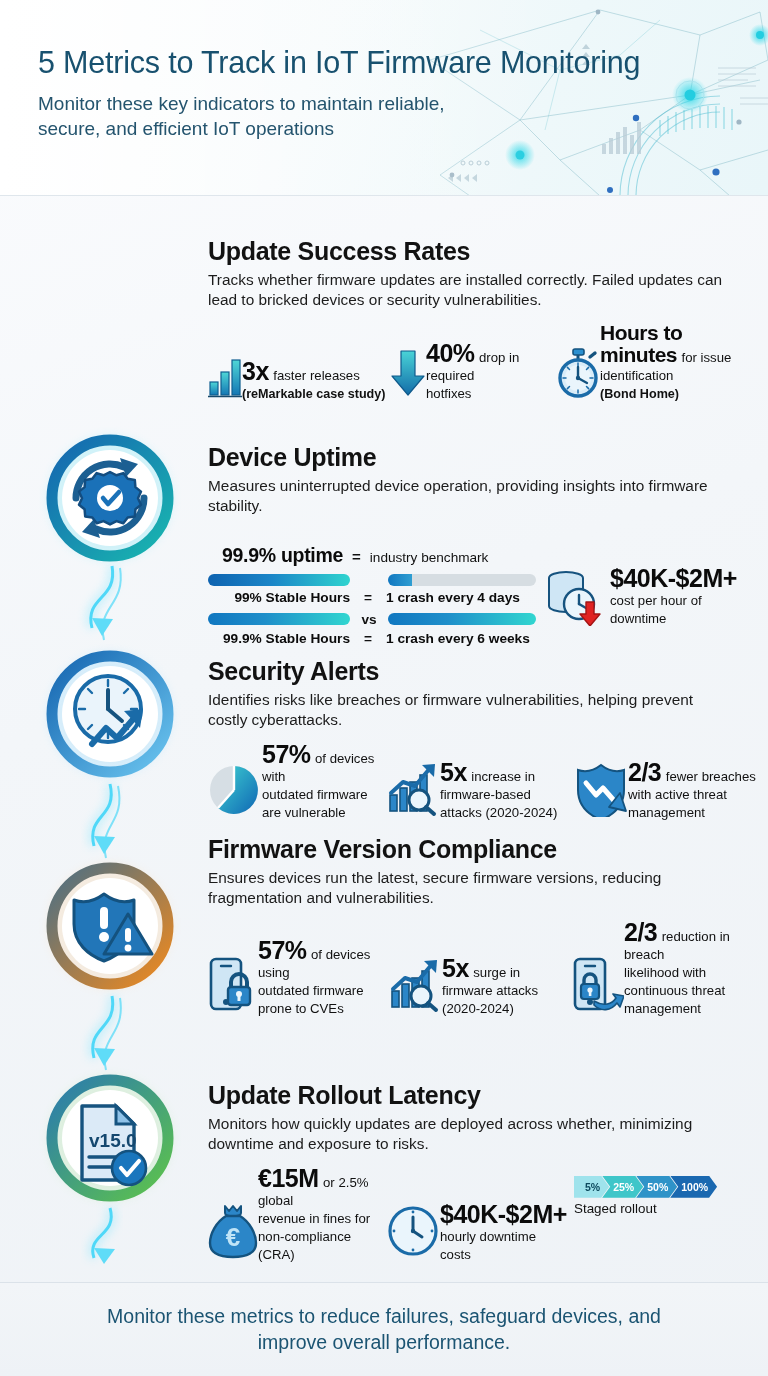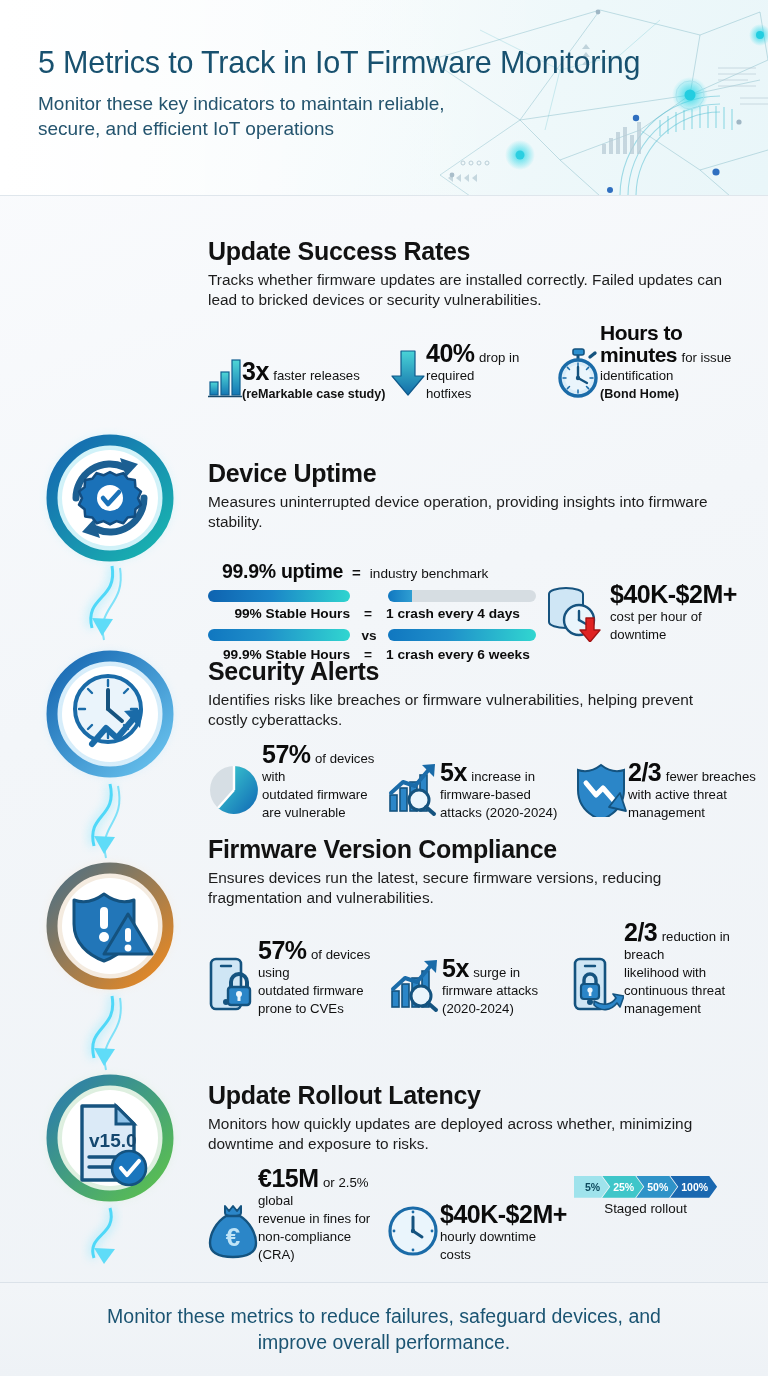--- a/index.html
+++ b/index.html
@@ -96,21 +96,21 @@
   
   .chev-wrap { margin-left: 8px; padding-top: 10px; }
   .chevs { display:flex; }
   .chev {
     height: 22px; display:flex; align-items:center; justify-content:center;
     color:#fff; font-size:10.5px; font-weight:700;
     padding: 0 9px 0 11px; margin-left:-7px; position:relative;
     clip-path: polygon(0 0, calc(100% - 8px) 0, 100% 50%, calc(100% - 8px) 100%, 0 100%, 8px 50%);
   }
   .chev:first-child { margin-left:0; clip-path: polygon(0 0, calc(100% - 8px) 0, 100% 50%, calc(100% - 8px) 100%, 0 100%); }
-  .chev-cap { font-size:13.4px; color:#111; text-align:center; margin-top:3px; font-weight:400;}
+  .chev-cap { font-size:13.4px; color:#111; margin-top:3px; font-weight:400;}
 
   
   .footer {
     position:absolute; left:0; right:0; bottom:0; height: 94px;
     background: linear-gradient(180deg,#f2f5f8 0%, #eef2f6 100%);
     border-top: 1px solid #dbe2e9;
     display:flex; align-items:center; justify-content:center;
   }
   .footer-txt {
     font-size: 19.5px; color:#1b5472; text-align:center; line-height:1.32;
@@ -446,21 +446,21 @@
             <span class="stat-big two-line">Hours to minutes</span>
             <span class="stat-sub">
               <span>for issue identification</span><br>
               <span class="paren">(Bond Home)</span>
             </span>
           </span>
         </div>
       </div>
     </div>
 
-    <div class="section" style="top:264px;">
+    <div class="section" style="top:248px;">
       <div class="sec-title">Device Uptime</div>
       <div class="sec-desc">Measures uninterrupted device operation, providing insights into firmware stability.</div>
 
       <div class="uptime-wrap">
         <div class="uptime-left">
           <div class="up-row1">
             <span class="up-big">99.9% uptime</span>
             <span class="up-eq">=</span>
             <span class="up-bench">industry benchmark</span>
           </div>

